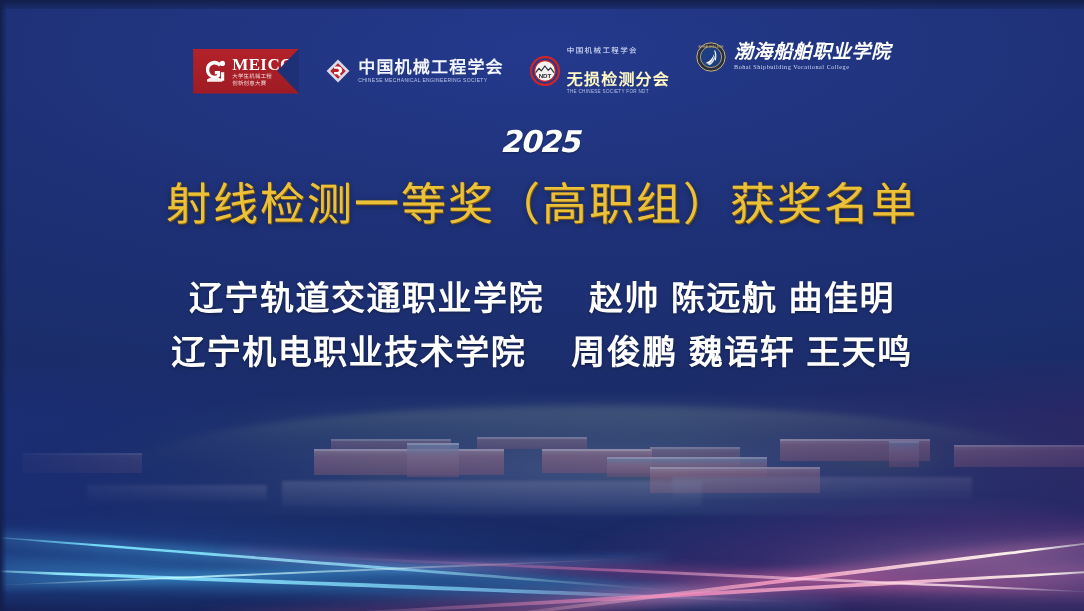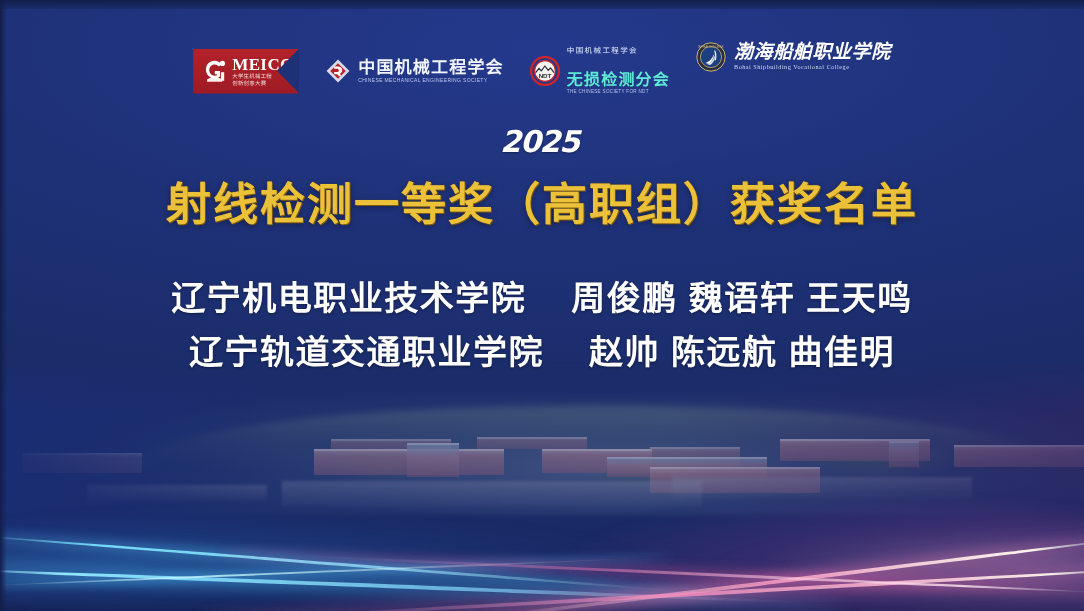--- a/index.html
+++ b/index.html
@@ -256,21 +256,21 @@
     display: block;
     font-size: 7.5px;
     color: #e4eaff;
     letter-spacing: 1.4px;
     white-space: nowrap;
   }
   .ndt-main {
     display: block;
     font-size: 16px;
     font-weight: 700;
-    color: #5eead4;
+    color: #fef9c3;
     letter-spacing: 1.2px;
     margin-top: 17px;
     white-space: nowrap;
   }
   .ndt-en {
     display: block;
     font-size: 4.6px;
     color: #b4c1e8;
     letter-spacing: .3px;
     margin-top: 2px;
@@ -329,21 +329,21 @@
     letter-spacing: .6px;
     text-shadow: 0 1px 2px rgba(0,0,0,.35);
   }
 
   .main-title {
     position: absolute;
     left: 0; right: 0;
     top: 168px;
     text-align: center;
     font-size: 45px;
-    font-weight: 700;
+    font-weight: 400;
     letter-spacing: 2px;
     color: #ecc13a;
     text-shadow:
       0 0 1px #8a6412,
       1px 1px 0 #7d5a10,
       0 2px 6px rgba(0,0,0,.40);
     white-space: nowrap;
   }
 
   
@@ -484,22 +484,22 @@
   </div>
 
   <div class="subtitle-row">
     <span class="year">2025</span>
   </div>
 
   <div class="main-title">射线检测一等奖（高职组）获奖名单</div>
 
   <div class="winners">
     <div class="winner-row">
+      <span class="w-school">辽宁轨道交通职业学院</span>
+      <span class="w-names">赵帅 陈远航 曲佳明</span>
+    </div>
+    <div class="winner-row">
       <span class="w-school">辽宁机电职业技术学院</span>
       <span class="w-names">周俊鹏 魏语轩 王天鸣</span>
     </div>
-    <div class="winner-row">
-      <span class="w-school">辽宁轨道交通职业学院</span>
-      <span class="w-names">赵帅 陈远航 曲佳明</span>
-    </div>
   </div>
 
 </div>
 
 </body></html>

